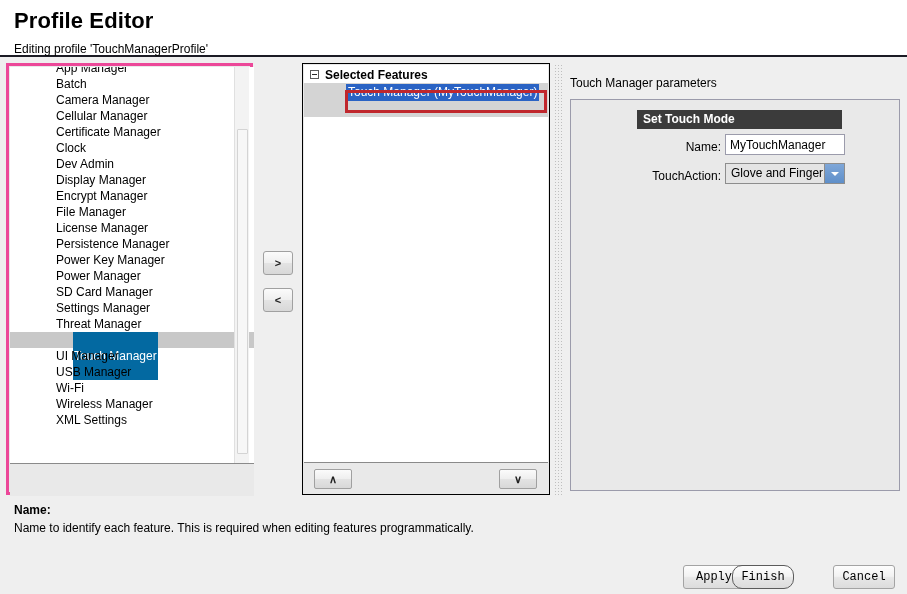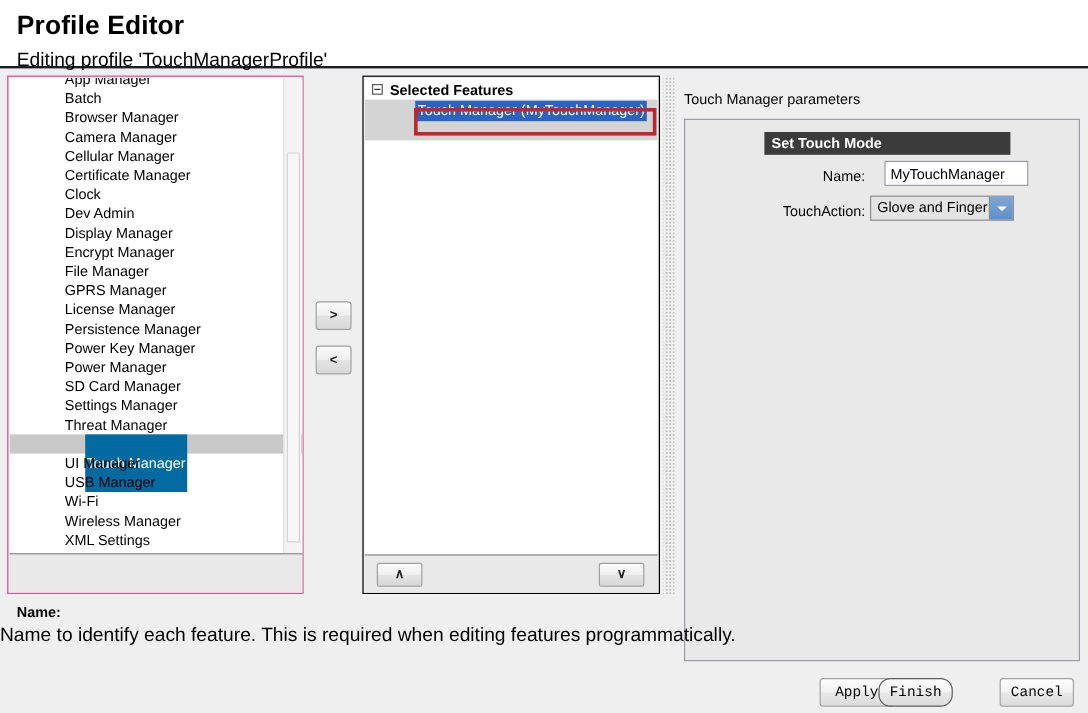--- a/index.html
+++ b/index.html
@@ -32,40 +32,40 @@
     position: absolute;
     left: 14px; top: 8px;
     font-size: 22px;
     font-weight: bold;
     letter-spacing: 0.1px;
     color: #000;
   }
   #page-subtitle {
     position: absolute;
     left: 14px; top: 42px;
-    font-size: 16px;
+    font-size: 12px;
     color: #000;
   }
 
   
   #body-region {
     position: absolute;
     left: 0; top: 59px;
     width: 907px;
     height: 535px;
     background: #efefef;
   }
 
   
   #left-panel {
     position: absolute;
     left: 6px; top: 4px;
     width: 247px;
     height: 432px;
-    border: 1px solid #ec4899;
+    border: 3px solid #ec4899;
     background: #e9e9e9;
     box-sizing: border-box;
   }
   #feature-list-viewport {
     position: absolute;
     left: 1px; top: 1px;
     width: 244px;
     height: 396px;
     background: #ffffff;
     overflow: hidden;
@@ -283,21 +283,21 @@
   #right-panel-title {
     position: absolute;
     left: 4px; top: 13px;
     font-size: 12px;
     color: #000;
   }
   #params-group {
     position: absolute;
     left: 4px; top: 36px;
     width: 330px;
-    height: 452px;
+    height: 392px;
     border: 1px solid #9b9bab;
     background: #e9e9e9;
     box-sizing: border-box;
   }
   #section-header-bar {
     position: absolute;
     left: 66px;
     top: 10px;
     width: 205px;
     height: 19px;
@@ -323,21 +323,21 @@
     top: 40px;
     width: 130px;
   }
   #label-touchaction {
     left: 20px;
     top: 69px;
     width: 130px;
   }
   #name-input {
     position: absolute;
-    left: 166px;
+    left: 154px;
     top: 34px;
     width: 120px;
     height: 21px;
     background: #ffffff;
     border: 1px solid #9b9bab;
     font-family: "Liberation Sans", sans-serif;
     font-size: 12px;
     color: #000;
     padding: 0 4px;
     box-sizing: border-box;
@@ -393,22 +393,22 @@
   }
   #desc-title {
     position: absolute;
     left: 14px; top: 0px;
     font-size: 12px;
     font-weight: bold;
     color: #000;
   }
   #desc-text {
     position: absolute;
-    left: 0; top: 18px;
-    font-size: 16px;
+    left: 14px; top: 18px;
+    font-size: 12px;
     color: #000;
   }
 
   
   #footer-bar {
     position: absolute;
     left: 0;
     top: 498px;
     width: 907px;
     height: 37px;
@@ -447,30 +447,28 @@
 
 <div id="body-region">
 
   <div id="left-panel">
     <div id="feature-list-viewport">
       <div class="feature-row clipped-top">
         <span>App Manager</span>
       </div>
       <div id="feature-rows-container">
           <div class="feature-row"><span>Batch</span></div>
-          <div class="feature-row"><span>Browser Manager</span></div>
           <div class="feature-row"><span>Camera Manager</span></div>
           <div class="feature-row"><span>Cellular Manager</span></div>
           <div class="feature-row"><span>Certificate Manager</span></div>
           <div class="feature-row"><span>Clock</span></div>
           <div class="feature-row"><span>Dev Admin</span></div>
           <div class="feature-row"><span>Display Manager</span></div>
           <div class="feature-row"><span>Encrypt Manager</span></div>
           <div class="feature-row"><span>File Manager</span></div>
-          <div class="feature-row"><span>GPRS Manager</span></div>
           <div class="feature-row"><span>License Manager</span></div>
           <div class="feature-row"><span>Persistence Manager</span></div>
           <div class="feature-row"><span>Power Key Manager</span></div>
           <div class="feature-row"><span>Power Manager</span></div>
           <div class="feature-row"><span>SD Card Manager</span></div>
           <div class="feature-row"><span>Settings Manager</span></div>
           <div class="feature-row"><span>Threat Manager</span></div>
           <div class="feature-row selected"><span class="sel-text">Touch Manager</span></div>
           <div class="feature-row"><span>UI Manager</span></div>
           <div class="feature-row"><span>USB Manager</span></div>

